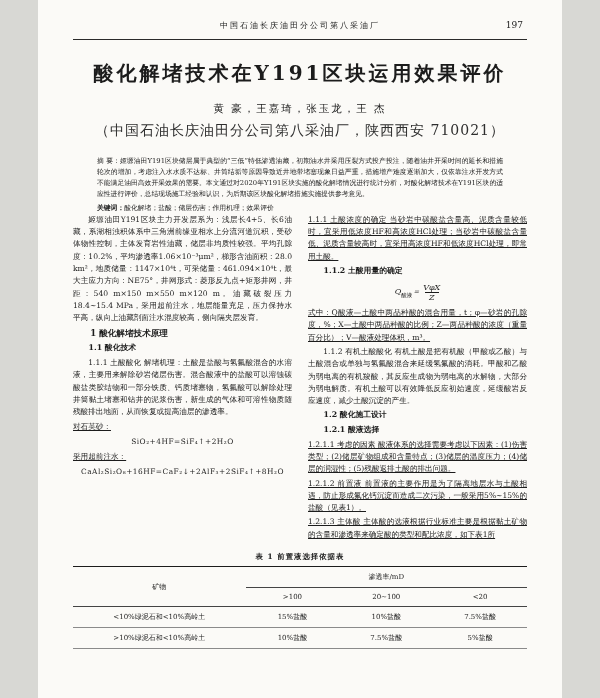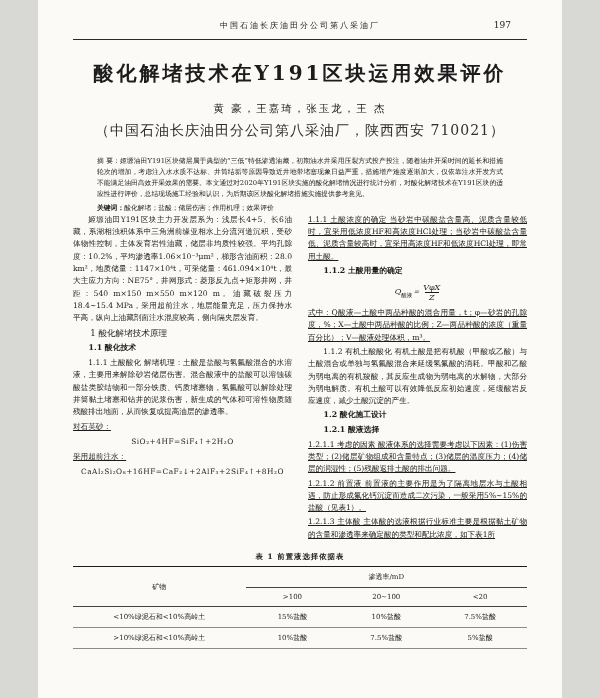--- a/index.html
+++ b/index.html
@@ -5,37 +5,37 @@
   html,body{margin:0;padding:0;background:#d8d8d4;}
   .page{
     width:524px;height:698px;margin:0 auto;background:#fbfaf7;
     font-family:"DejaVu Serif","Liberation Serif",serif;color:#1c1c1c;
     overflow:hidden;position:relative;box-sizing:border-box;
     padding:20px 35px 0 35px;
   }
   
   .hdr{position:relative;height:14px;font-size:8px;letter-spacing:2px;color:#222;}
   .hdr .journal{display:block;text-align:center;}
-  .hdr .pageno{position:absolute;right:16px;top:0;font-size:9px;letter-spacing:0;}
+  .hdr .pageno{position:absolute;right:4px;top:0;font-size:9px;letter-spacing:0;}
   .rule{border:none;border-top:1.4px solid #2a2a2a;margin:5px 0 0 0;}
   
   .title{margin-top:20px;text-align:center;font-size:20px;font-weight:bold;letter-spacing:3px;}
   .authors{margin-top:15px;text-align:center;font-size:10.5px;letter-spacing:2px;}
   .affil{margin-top:6px;text-align:center;font-size:14px;color:#2e2e2e;letter-spacing:1px;}
   
   .absblock{margin:16px 24px 0 24px;font-size:6.8px;line-height:1.62;text-align:justify;color:#222;}
   .absblock .lab{font-weight:normal;}
   .kwline{margin:3px 24px 0 24px;font-size:6.8px;line-height:1.6;text-align:justify;}
   .kwline .lab{font-weight:bold;}
   
   .body{display:flex;gap:16px;font-size:7.6px;line-height:1.62;text-align:justify;}
   .col{flex:1;min-width:0;}
   .col p{margin:0 0 2px 0;text-indent:2em;}
   .col p.noind{text-indent:0;text-decoration:underline;}
-  .h1{font-weight:normal;font-size:8.6px;margin:6px 0 3px 0;text-indent:0;}
+  .h1{font-weight:bold;font-size:8.6px;margin:6px 0 3px 0;text-indent:0;}
   .h2{font-weight:bold;font-size:7.8px;margin:4px 0 2px 0;text-indent:0;}
   .eq{text-align:center;text-indent:0 !important;margin:3px 0 !important;font-size:7.4px;letter-spacing:.5px;}
   .formula{display:flex;justify-content:center;align-items:center;gap:3px;margin:5px 0;font-size:8px;font-style:italic;}
   .frac{display:inline-flex;flex-direction:column;align-items:center;line-height:1.15;}
   .frac .den{border-top:.8px solid #1c1c1c;padding:0 4px;}
   sub{font-size:5.5px;font-style:normal;}
   
   .tablewrap{margin-top:9px;}
   .tcap{text-align:center;font-size:7.4px;font-weight:bold;margin-bottom:4px;letter-spacing:1px;}
   table{width:100%;border-collapse:collapse;font-size:7px;table-layout:fixed;}

